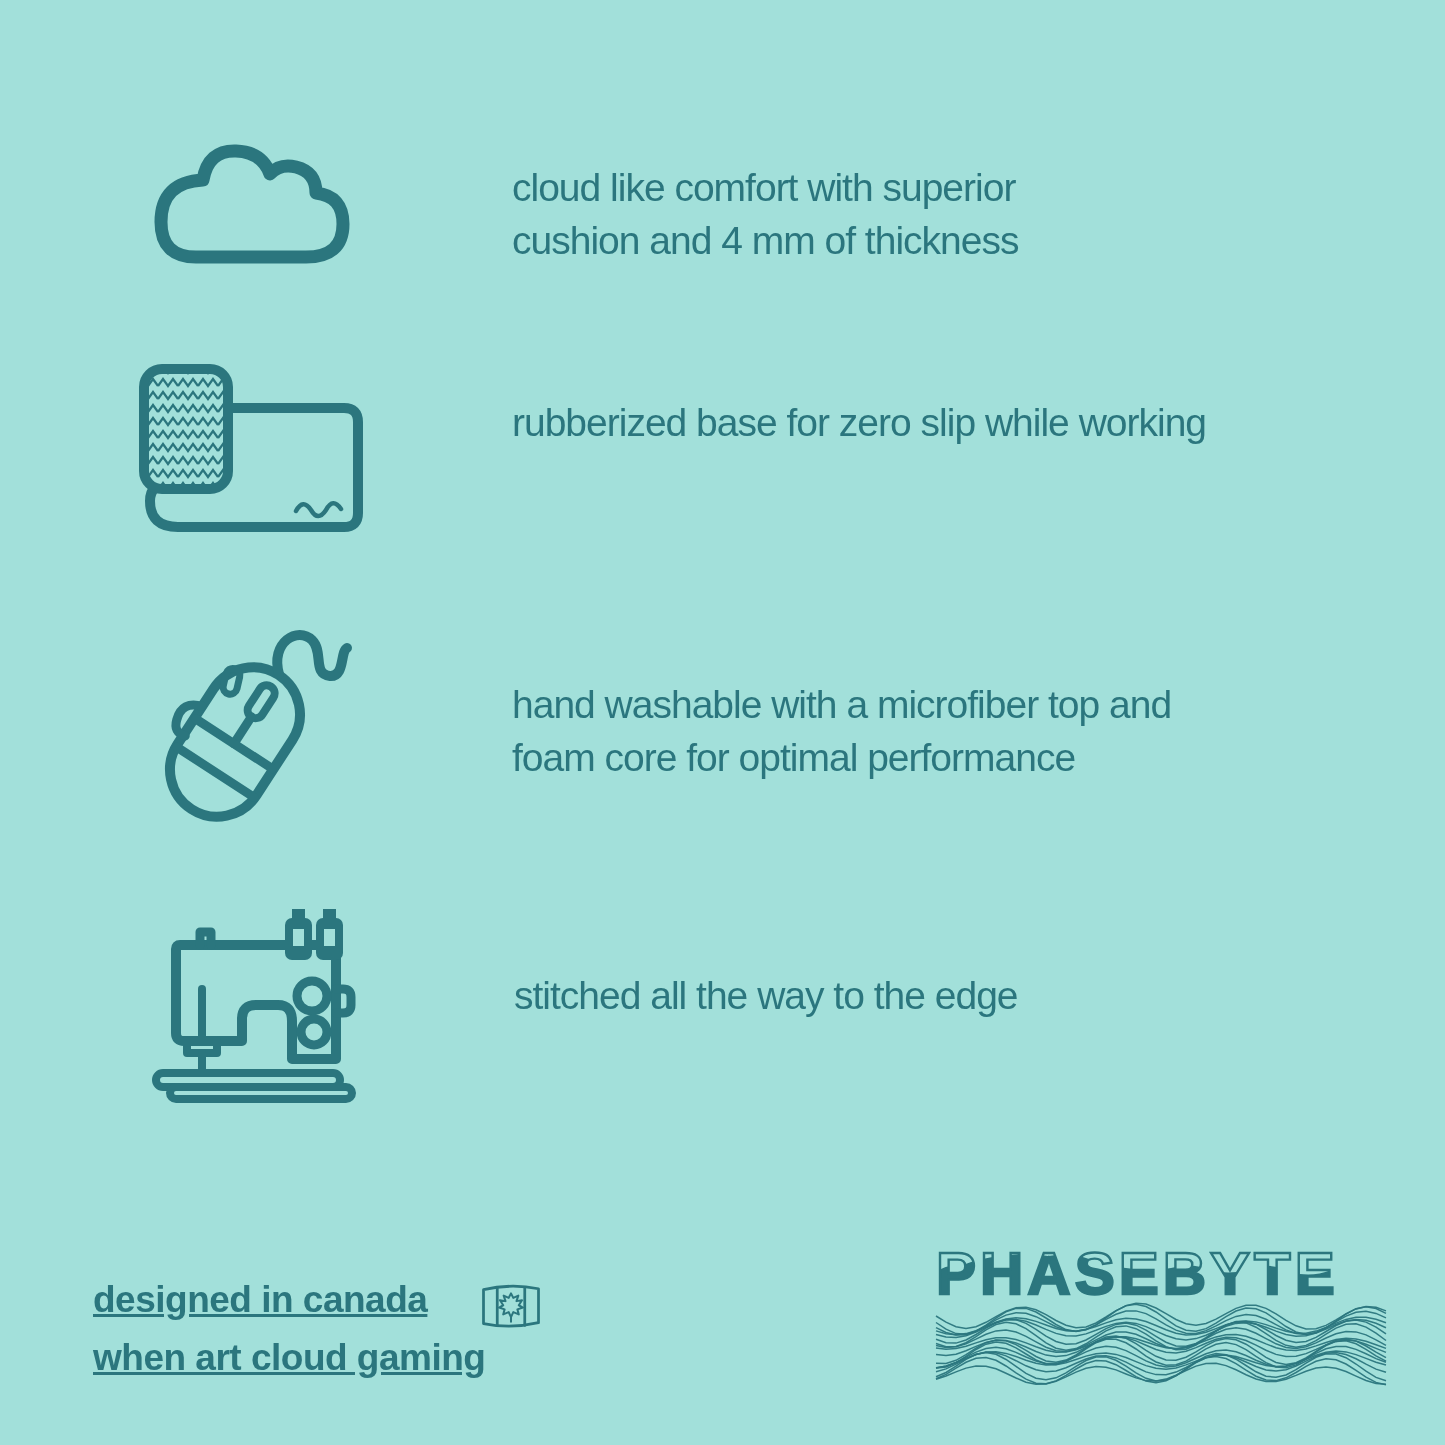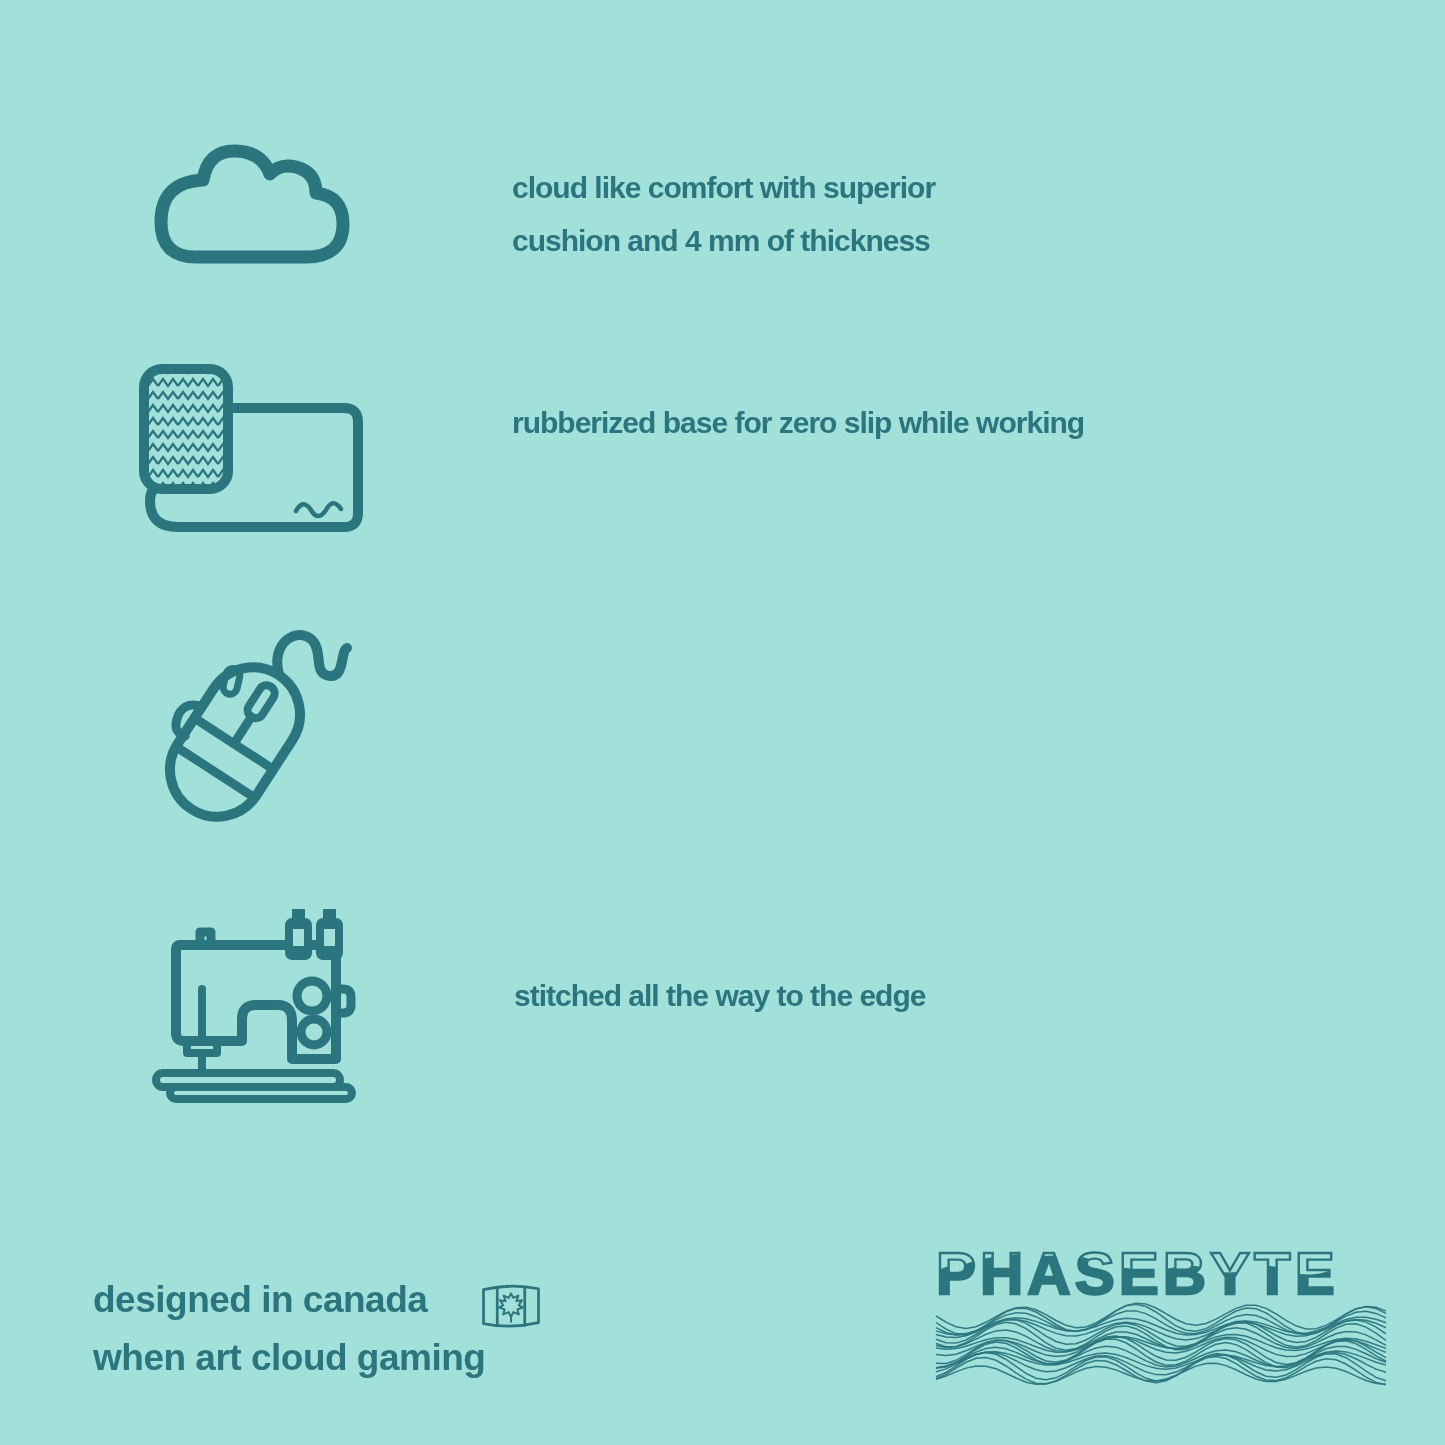--- a/index.html
+++ b/index.html
@@ -12,35 +12,36 @@
     position:relative;
     width:1445px;height:1445px;
     background:var(--bg);
     overflow:hidden;
     color:var(--ink);
   }
   .icon-svg{position:absolute;overflow:visible;display:block;}
   .icon-svg path,.icon-svg rect,.icon-svg circle,.icon-svg line{vector-effect:none;}
   .feature-text{
     position:absolute;
-    font-weight:bold;
-    font-size:30px;
+    font-weight:normal;
+    font-size:39px;
     line-height:53px;
     letter-spacing:-1px;
     color:var(--ink);
   }
   .feature-text .line{display:block;white-space:nowrap;}
   .footer-left{
     position:absolute;
     left:93px;top:1271px;
     font-weight:bold;
     font-size:37px;
     line-height:58px;
     letter-spacing:-0.5px;
     color:var(--ink);
+    text-decoration:underline;
   }
   .footer-left .line{display:block;white-space:nowrap;}
   .flag-svg{position:absolute;left:478px;top:1280px;overflow:visible;}
   .brand-svg{position:absolute;left:936px;top:1238px;overflow:visible;}
   .brand-letters{
     font-family:"Liberation Sans",sans-serif;
     font-weight:bold;
   }
   .wave{fill:none;stroke:var(--ink);stroke-width:1.5;opacity:.95;}
   .stroke-ink{fill:none;stroke:var(--ink);stroke-linecap:round;stroke-linejoin:round;}
@@ -79,20 +80,24 @@
       <rect x="48" y="50" width="94" height="160" rx="47" class="stroke-ink" stroke-width="10"></rect>
       <rect x="87" y="64" width="16" height="36" rx="8" class="stroke-ink" stroke-width="8"></rect>
       <path class="stroke-ink" stroke-width="9" d="M95 100 V132"></path>
       <path class="stroke-ink" stroke-width="9" d="M49 132 H141"></path>
       <path class="stroke-ink" stroke-width="9" d="M49 166 H141"></path>
       <rect x="52" y="68" width="14" height="26" rx="7" transform="rotate(-20 59 81)" class="stroke-ink" stroke-width="7"></rect>
       <path class="stroke-ink" stroke-width="9" d="M48 118 Q28 124 34 143 Q38 156 50 152"></path>
     </g>
     <path class="stroke-ink" stroke-width="10" d="M139 62 C130 30 158 14 172 28 C184 40 172 62 190 64 C205 65 200 40 207 36"></path>
   </svg>
+  <div class="feature-text" style="left:512px;top:678px">
+    <span class="line">hand washable with a microfiber top and</span>
+    <span class="line">foam core for optimal performance</span>
+  </div>
 
   <svg class="icon-svg" style="left:140px;top:901px" width="222" height="222" viewBox="0 0 222 222">
 
     <path class="stroke-ink" stroke-width="10" d="M40 44 H192 Q196 44 196 48 V158 H152 V120 Q152 104 138 104 H116 Q102 104 102 118 V140 H44 Q36 140 36 132 V48 Q36 44 40 44 Z"></path>
 
     <path class="stroke-ink" stroke-width="9" d="M60 44 V31 H71 V44"></path>
 
     <path class="stroke-ink" stroke-width="8" d="M62 88 V139"></path>
     <rect x="47" y="139" width="30" height="13" class="stroke-ink" stroke-width="8"></rect>
     <path class="stroke-ink" stroke-width="8" d="M62 152 V169"></path>

